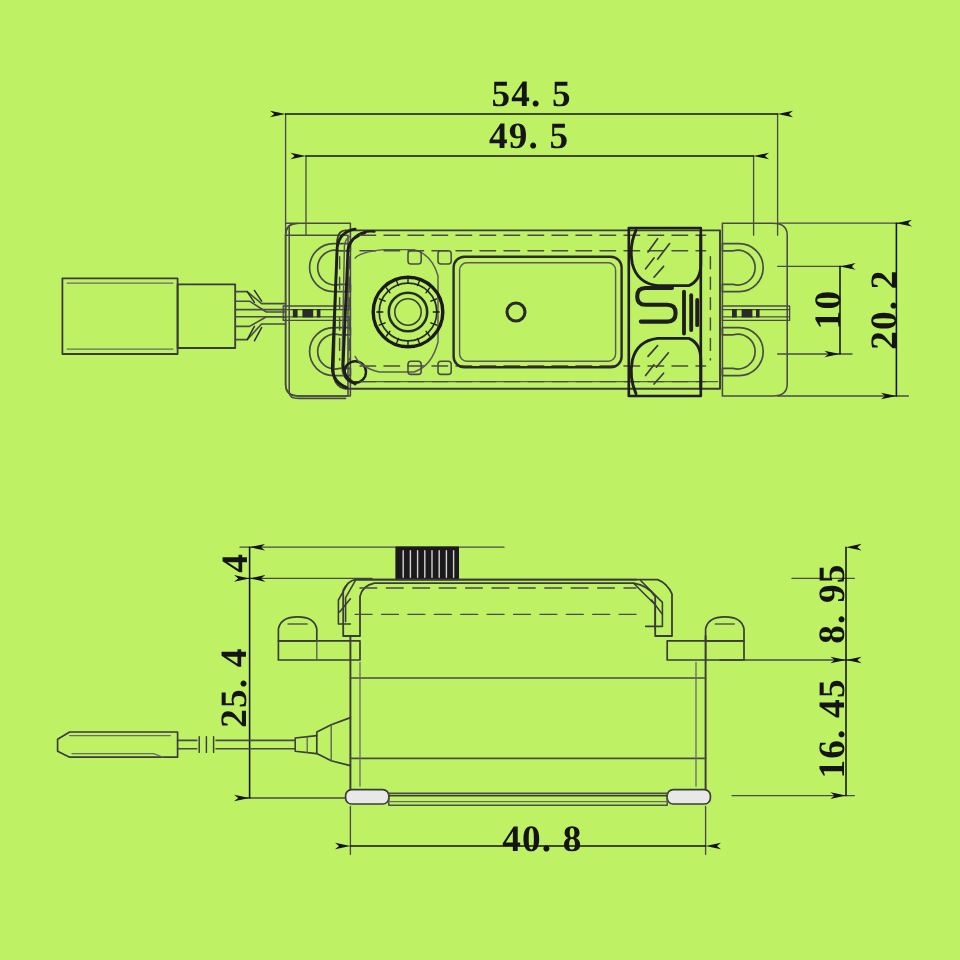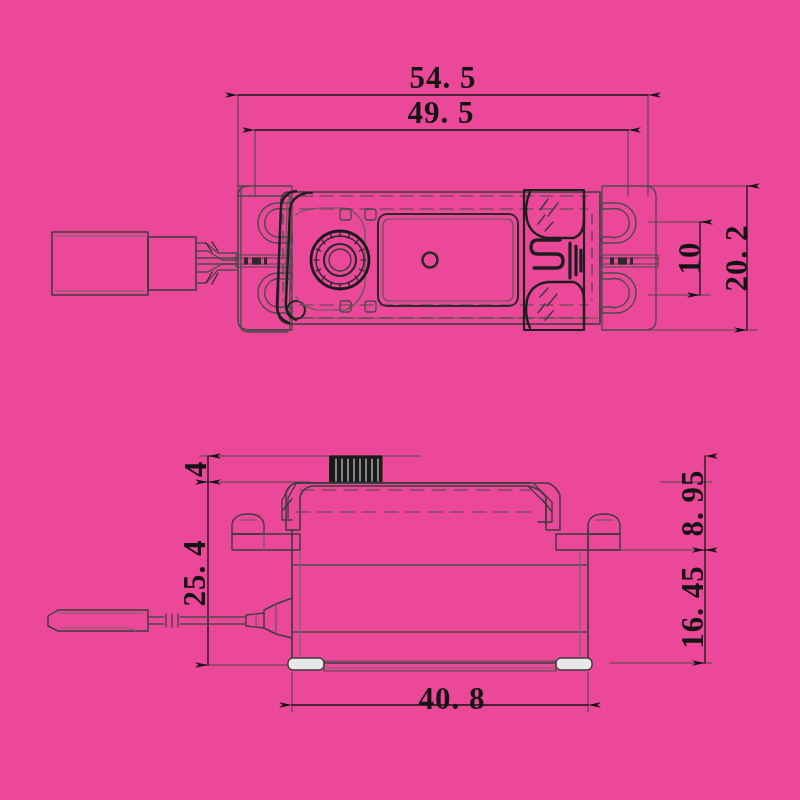--- a/index.html
+++ b/index.html
@@ -10,21 +10,21 @@
   body {
     width: 800px;
     height: 800px;
     font-family: "Liberation Serif", serif;
     overflow: hidden;
   }
   #sheet {
     position: relative;
     width: 800px;
     height: 800px;
-    background: #ec4899;
+    background: #bef264;
   }
   svg.dwg {
     position: absolute;
     top: 0; left: 0;
     width: 800px;
     height: 800px;
   }
   .dim-text {
     font-family: "Liberation Serif", serif;
     font-weight: bold;

